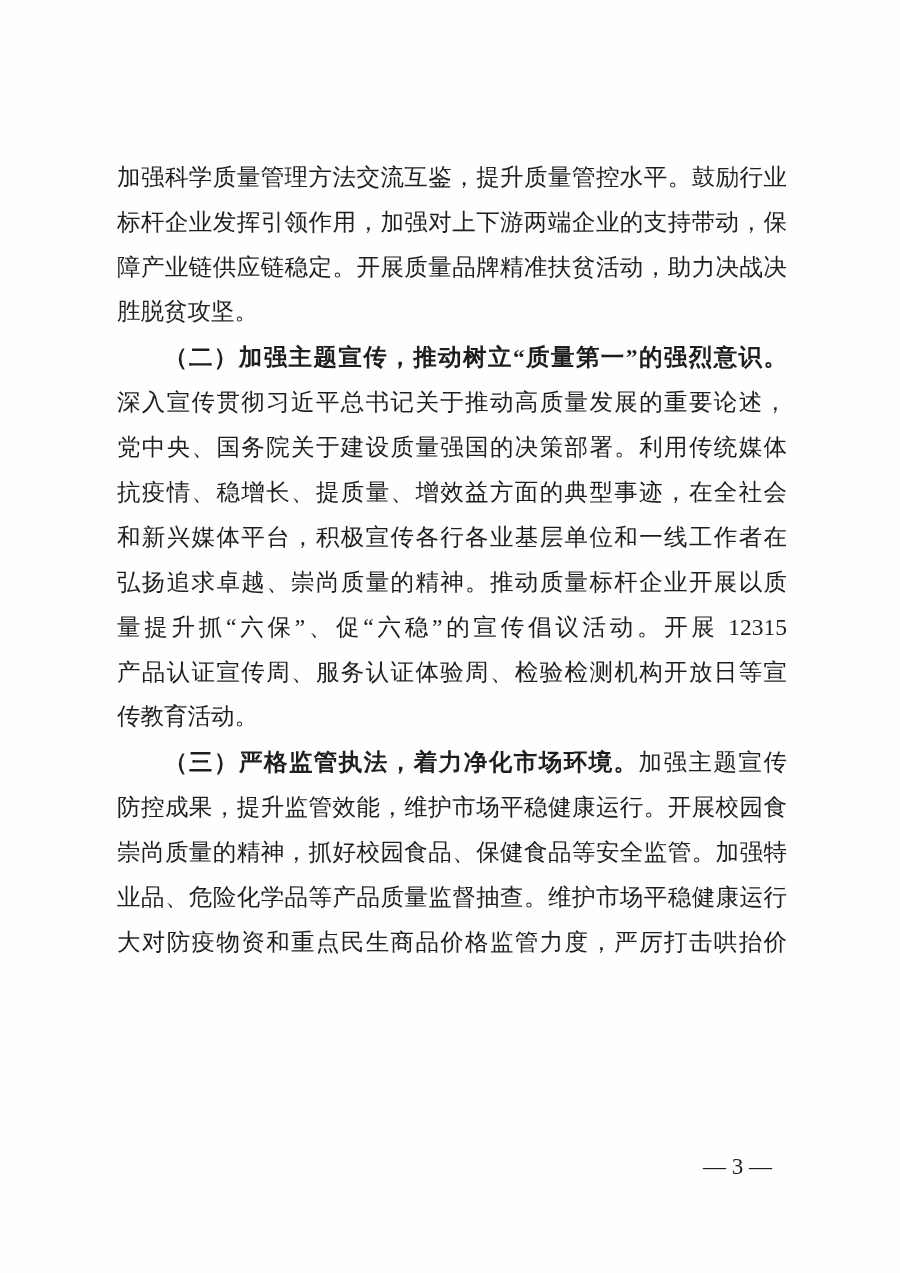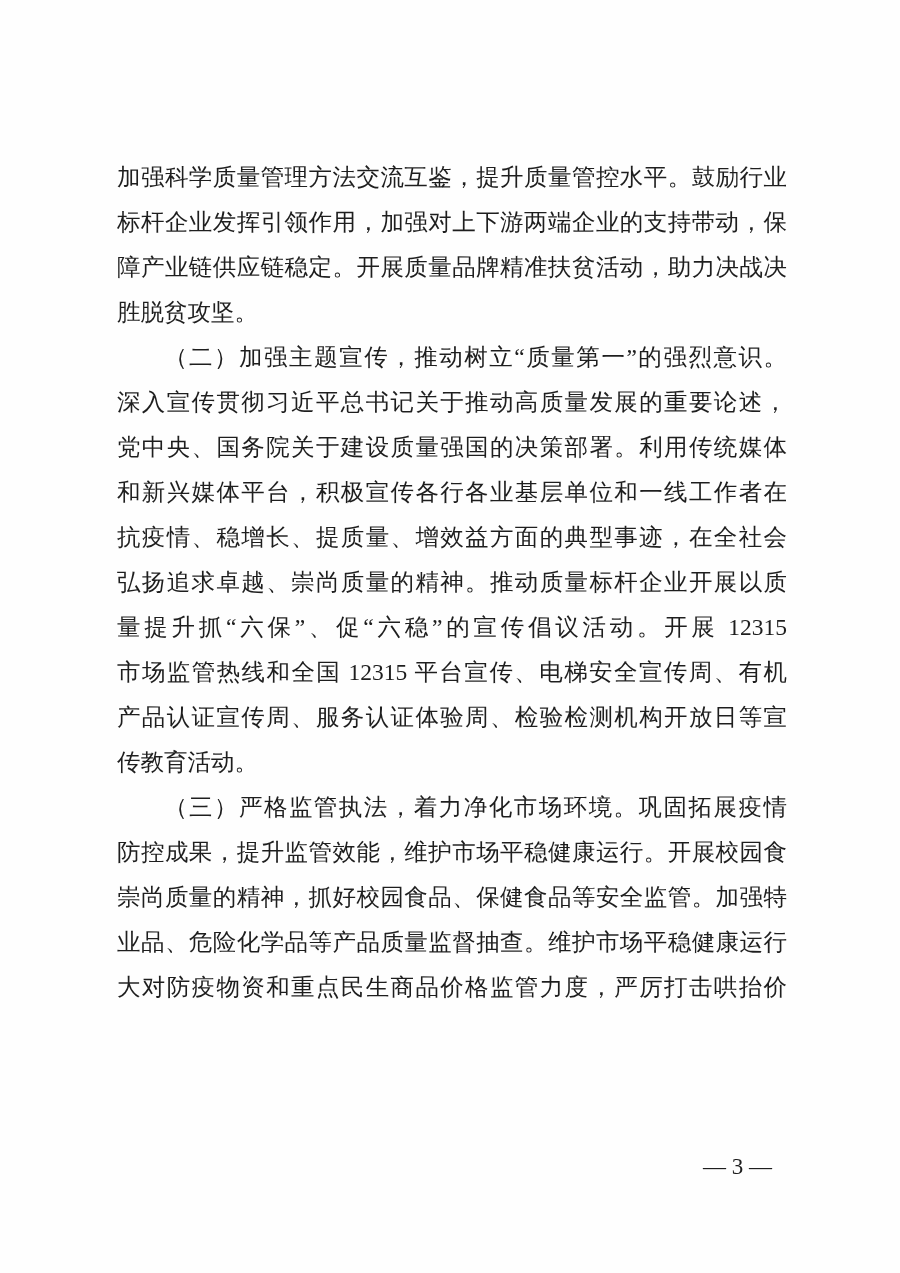--- a/index.html
+++ b/index.html
@@ -28,26 +28,27 @@
   .paragraph { margin: 0; padding: 0; }
   .line {
     height: 45px;
     text-align: justify;
     text-align-last: justify;
     text-justify: inter-character;
     overflow: hidden;
   }
   .line.no-just {
     text-align-last: left;
+    font-family: Liberation Mono, monospace;
   }
   .line.indent {
     text-indent: 2em;
   }
   .bold {
-    font-weight: normal;
+    font-weight: bold;
   }
   .page-number {
     position: absolute;
     top: 1152px;
     left: 688px;
     width: 99px;
     height: 30px;
     line-height: 30px;
     font-size: 23px;
     text-align: center;
@@ -62,30 +63,29 @@
       <div class="paragraph">
         <div class="line"><span>加强科学质量管理方法交流互鉴，提升质量管控水平。鼓励行业</span></div>
         <div class="line"><span>标杆企业发挥引领作用，加强对上下游两端企业的支持带动，保</span></div>
         <div class="line"><span>障产业链供应链稳定。开展质量品牌精准扶贫活动，助力决战决</span></div>
         <div class="line no-just"><span>胜脱贫攻坚。</span></div>
       </div>
       <div class="paragraph">
         <div class="line indent"><span class="bold">（二）加强主题宣传，推动树立“质量第一”的强烈意识。</span></div>
         <div class="line"><span>深入宣传贯彻习近平总书记关于推动高质量发展的重要论述，</span></div>
         <div class="line"><span>党中央、国务院关于建设质量强国的决策部署。利用传统媒体</span></div>
+        <div class="line"><span>抗疫情、稳增长、提质量、增效益方面的典型事迹，在全社会</span></div>
         <div class="line"><span>和新兴媒体平台，积极宣传各行各业基层单位和一线工作者在</span></div>
-        <div class="line"><span>抗疫情、稳增长、提质量、增效益方面的典型事迹，在全社会</span></div>
         <div class="line"><span>弘扬追求卓越、崇尚质量的精神。推动质量标杆企业开展以质</span></div>
         <div class="line"><span>量提升抓“六保”、促“六稳”的宣传倡议活动。开展 12315</span></div>
-        <div class="line"><span>市场监管热线和全国 12315 平台宣传、电梯安全宣传周、有机</span></div>
         <div class="line"><span>产品认证宣传周、服务认证体验周、检验检测机构开放日等宣</span></div>
         <div class="line no-just"><span>传教育活动。</span></div>
       </div>
       <div class="paragraph">
-        <div class="line indent"><span class="bold">（三）严格监管执法，着力净化市场环境。</span><span>巩固拓展疫情</span></div>
+        <div class="line indent"><span class="bold">（三）严格监管执法，着力净化市场环境。</span><span>加强主题宣传</span></div>
         <div class="line"><span>防控成果，提升监管效能，维护市场平稳健康运行。开展校园食</span></div>
         <div class="line"><span>崇尚质量的精神，抓好校园食品、保健食品等安全监管。加强特</span></div>
         <div class="line"><span>业品、危险化学品等产品质量监督抽查。维护市场平稳健康运行</span></div>
         <div class="line"><span>大对防疫物资和重点民生商品价格监管力度，严厉打击哄抬价</span></div>
       </div>
     </div>
   <div class="page-number">— 3 —</div>
 </div>
 
 </body></html>

